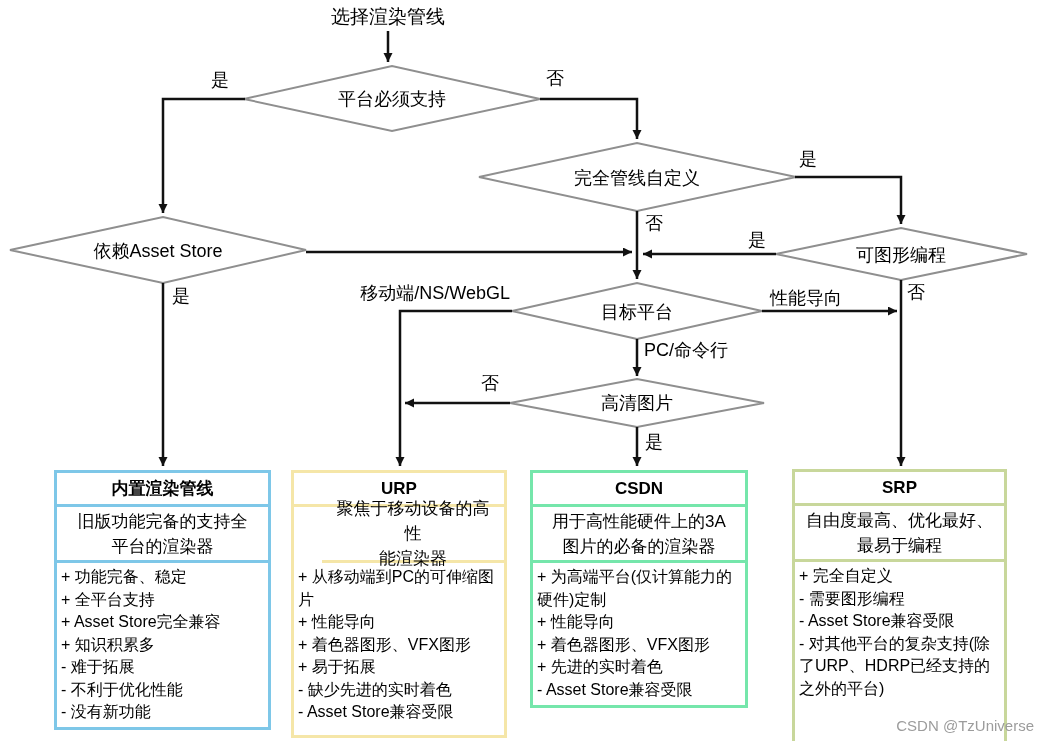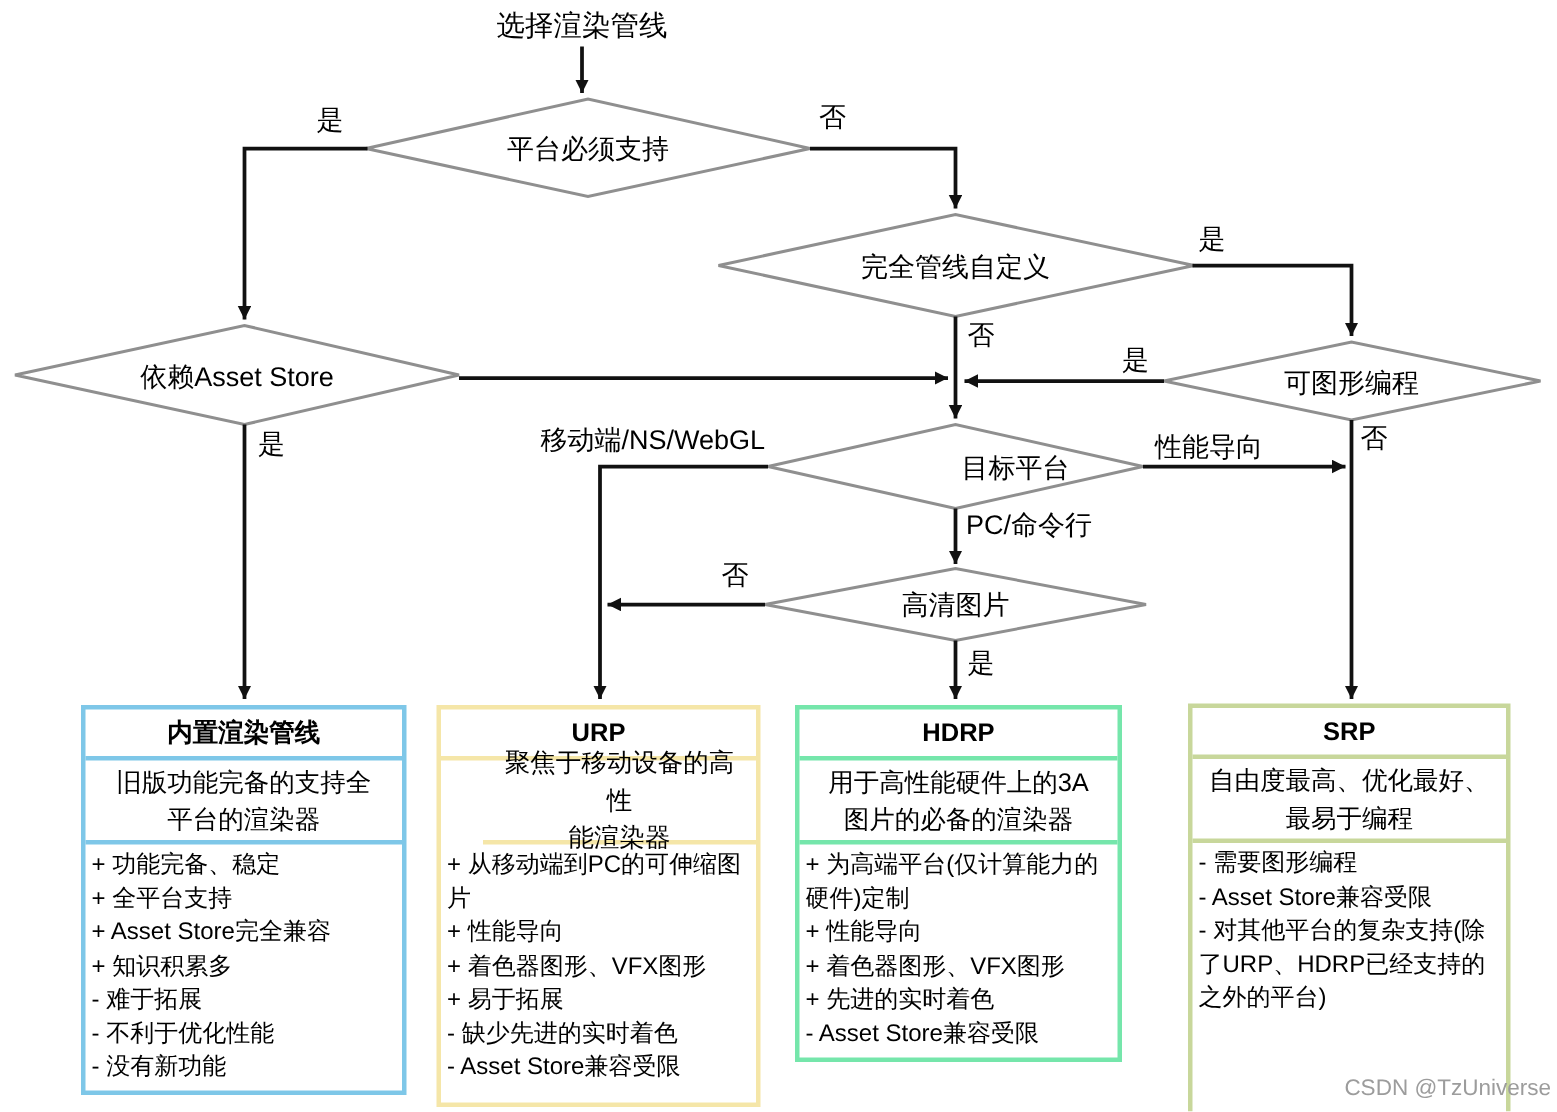--- a/index.html
+++ b/index.html
@@ -75,21 +75,21 @@
       <path d="M637,427 V466" marker-end="url(#arrow)"></path>
     </g>
   </svg>
 
   <div class="flow-title">选择渲染管线</div>
 
   <div class="dlabel" style="left:392px; top:99px;">平台必须支持</div>
   <div class="dlabel" style="left:637px; top:178px;">完全管线自定义</div>
   <div class="dlabel" style="left:158px; top:251px;">依赖Asset Store</div>
   <div class="dlabel" style="left:901px; top:255px;">可图形编程</div>
-  <div class="dlabel" style="left:637px; top:312px;margin-left:40px;">目标平台</div>
+  <div class="dlabel" style="left:637px; top:312px;">目标平台</div>
   <div class="dlabel" style="left:637px; top:403px;">高清图片</div>
 
   <div class="elabel" style="left:211px; top:68px;">是</div>
   <div class="elabel" style="left:546px; top:66px;">否</div>
   <div class="elabel" style="left:799px; top:147px;">是</div>
   <div class="elabel" style="left:645px; top:211px;">否</div>
   <div class="elabel" style="left:172px; top:284px;">是</div>
   <div class="elabel" style="left:748px; top:228px;">是</div>
   <div class="elabel" style="left:907px; top:280px;">否</div>
   <div class="elabel ralign" style="left:345px; top:281px; width:165px;">移动端/NS/WebGL</div>
@@ -121,37 +121,38 @@
       <div class="item">+ 从移动端到PC的可伸缩图片</div>
       <div class="item">+ 性能导向</div>
       <div class="item">+ 着色器图形、VFX图形</div>
       <div class="item">+ 易于拓展</div>
       <div class="item">- 缺少先进的实时着色</div>
       <div class="item">- Asset Store兼容受限</div>
     </div>
   </div>
 
   <div class="pipe-box" style="left: 530px; top: 470px; width: 218px; height: 238px; border-color: rgb(117, 230, 171);">
-    <div class="box-title sect" style="border-color: rgb(117, 230, 171);">HDRP</div>
+    <div class="box-title sect" style="border-color: rgb(117, 230, 171);">CSDN</div>
     <div class="box-desc sect" style="border-color: rgb(117, 230, 171);">用于高性能硬件上的3A
 图片的必备的渲染器</div>
     <div class="box-items">
       <div class="item">+ 为高端平台(仅计算能力的硬件)定制</div>
       <div class="item">+ 性能导向</div>
       <div class="item">+ 着色器图形、VFX图形</div>
       <div class="item">+ 先进的实时着色</div>
       <div class="item">- Asset Store兼容受限</div>
     </div>
   </div>
 
   <div class="pipe-box" style="left: 792px; top: 469px; width: 215px; height: 299px; border-color: rgb(200, 215, 155);">
     <div class="box-title sect" style="border-color: rgb(200, 215, 155);">SRP</div>
     <div class="box-desc sect" style="border-color: rgb(200, 215, 155);">自由度最高、优化最好、
 最易于编程</div>
     <div class="box-items">
+      <div class="item">+ 完全自定义</div>
       <div class="item">- 需要图形编程</div>
       <div class="item">- Asset Store兼容受限</div>
       <div class="item">- 对其他平台的复杂支持(除了URP、HDRP已经支持的之外的平台)</div>
     </div>
   </div>
 
   <div class="watermark">CSDN @TzUniverse</div>
 </div>
 
 </body></html>

